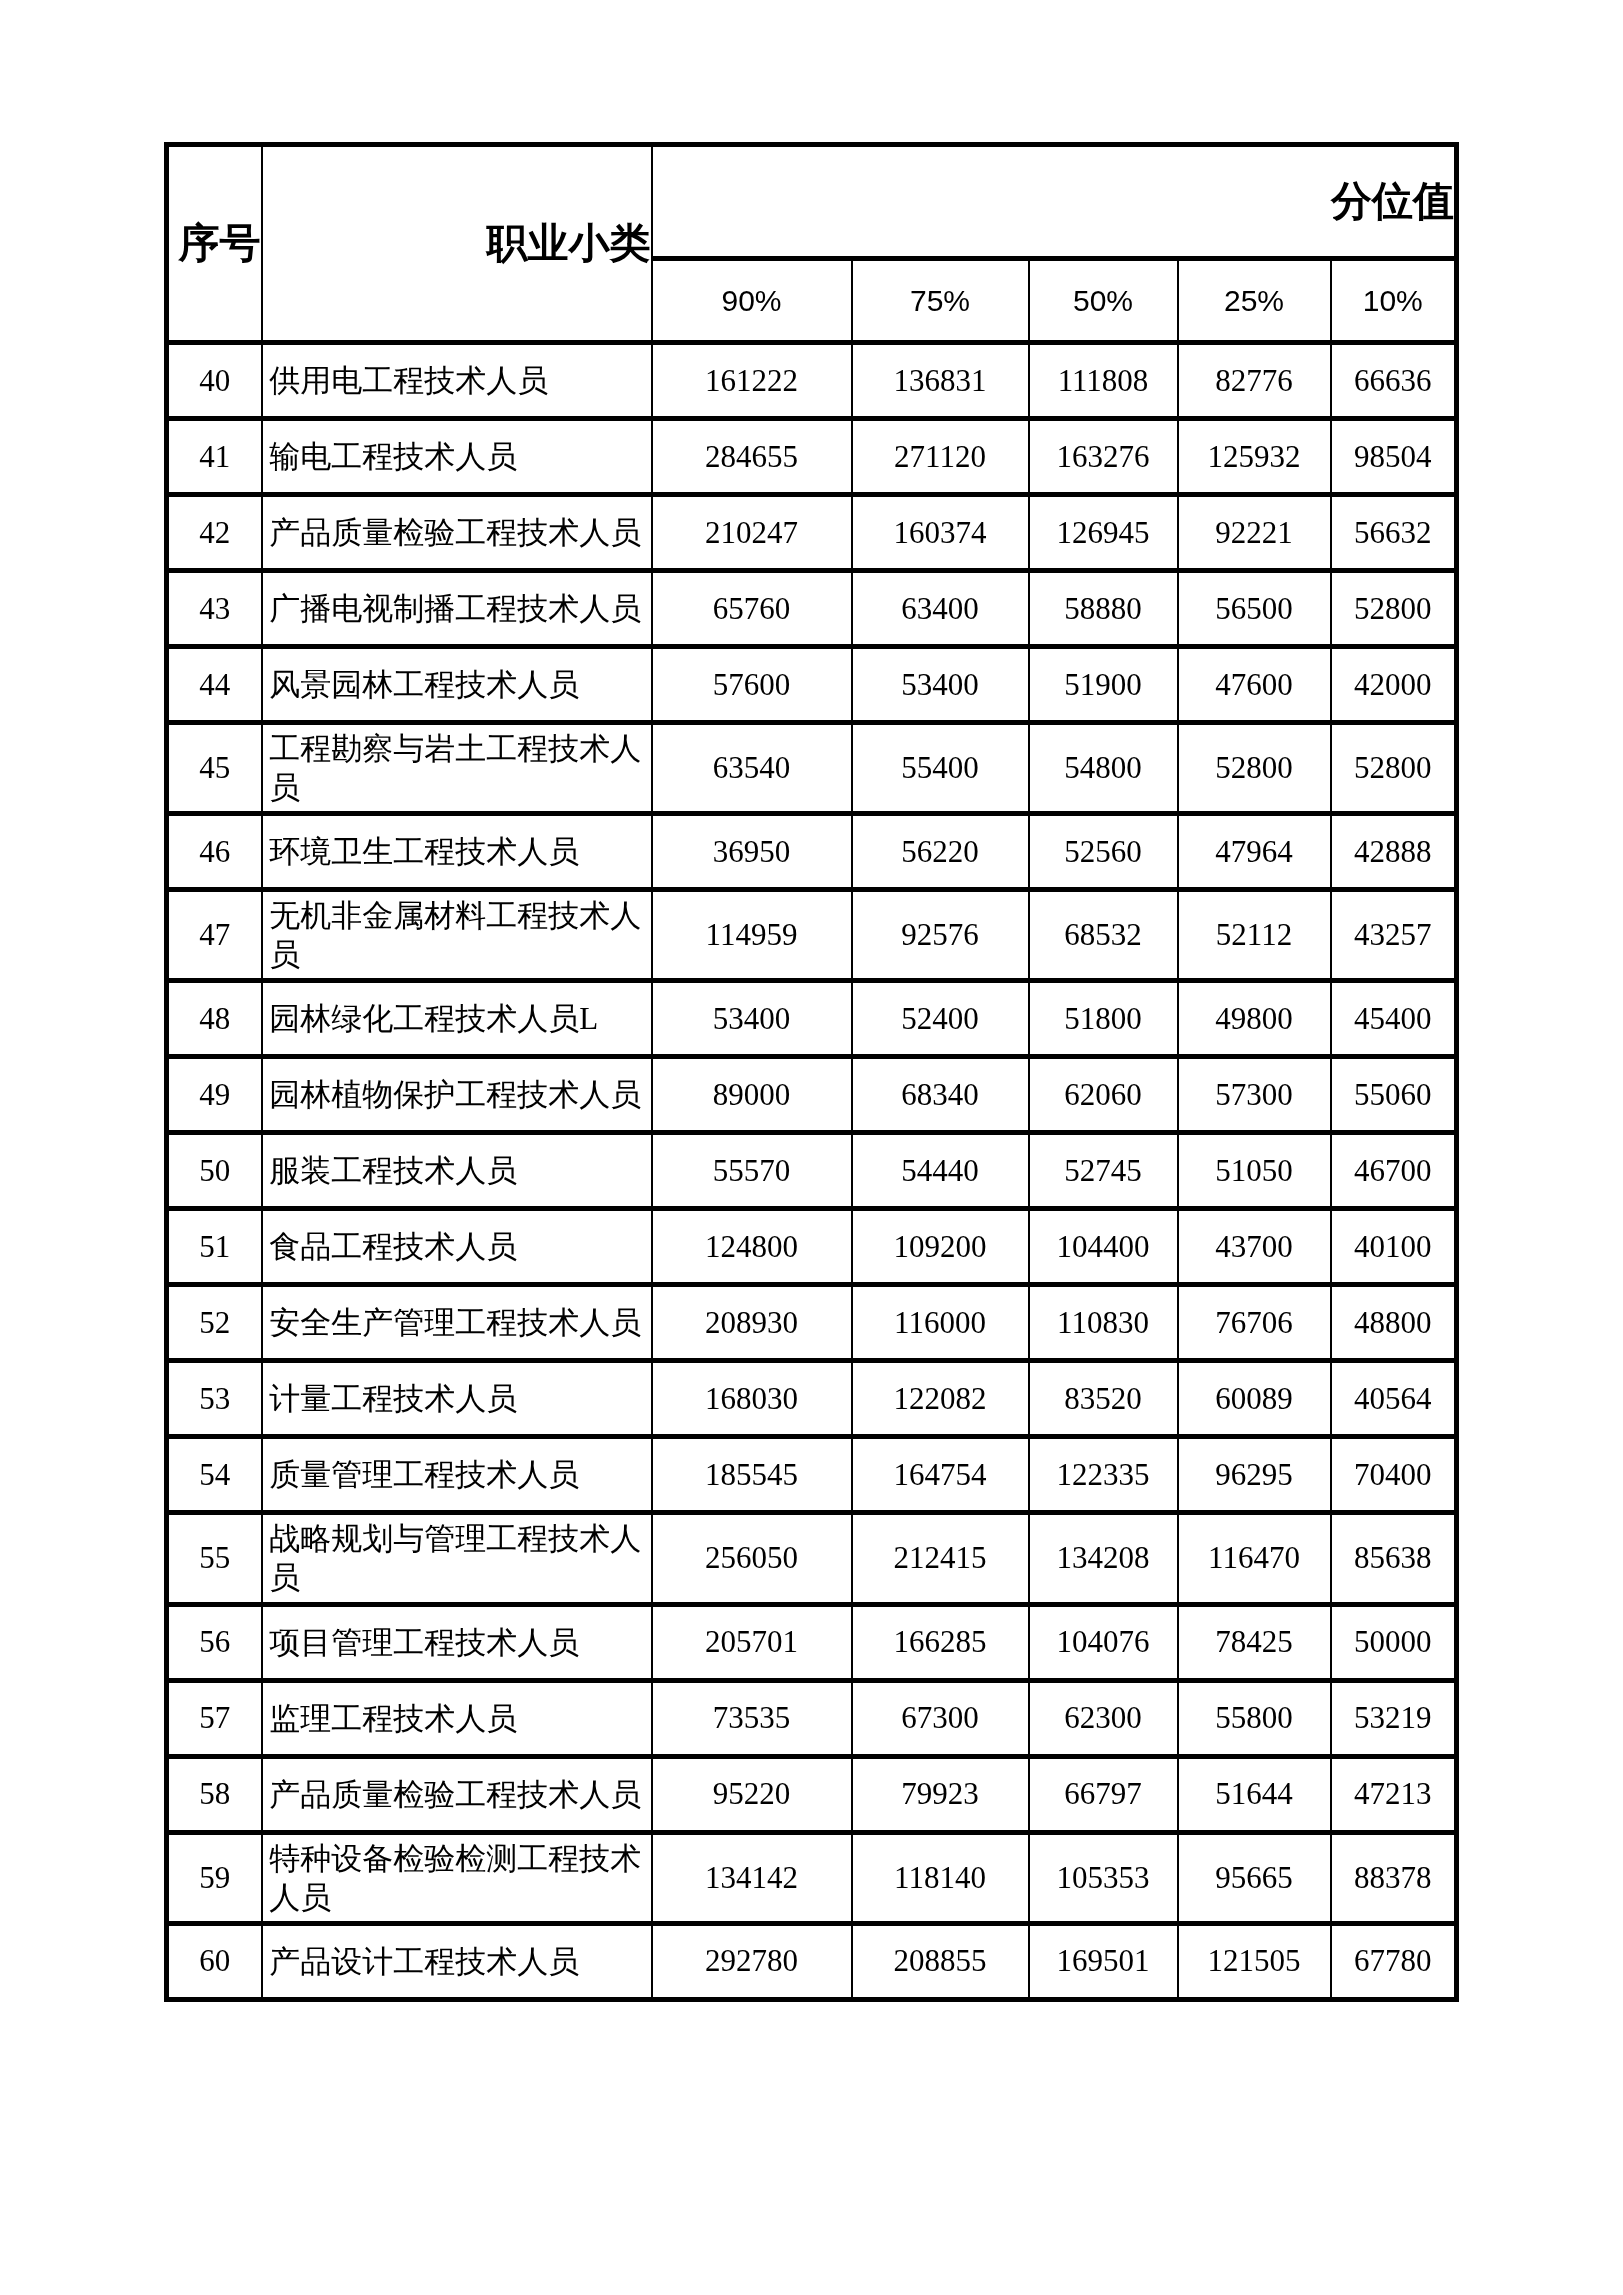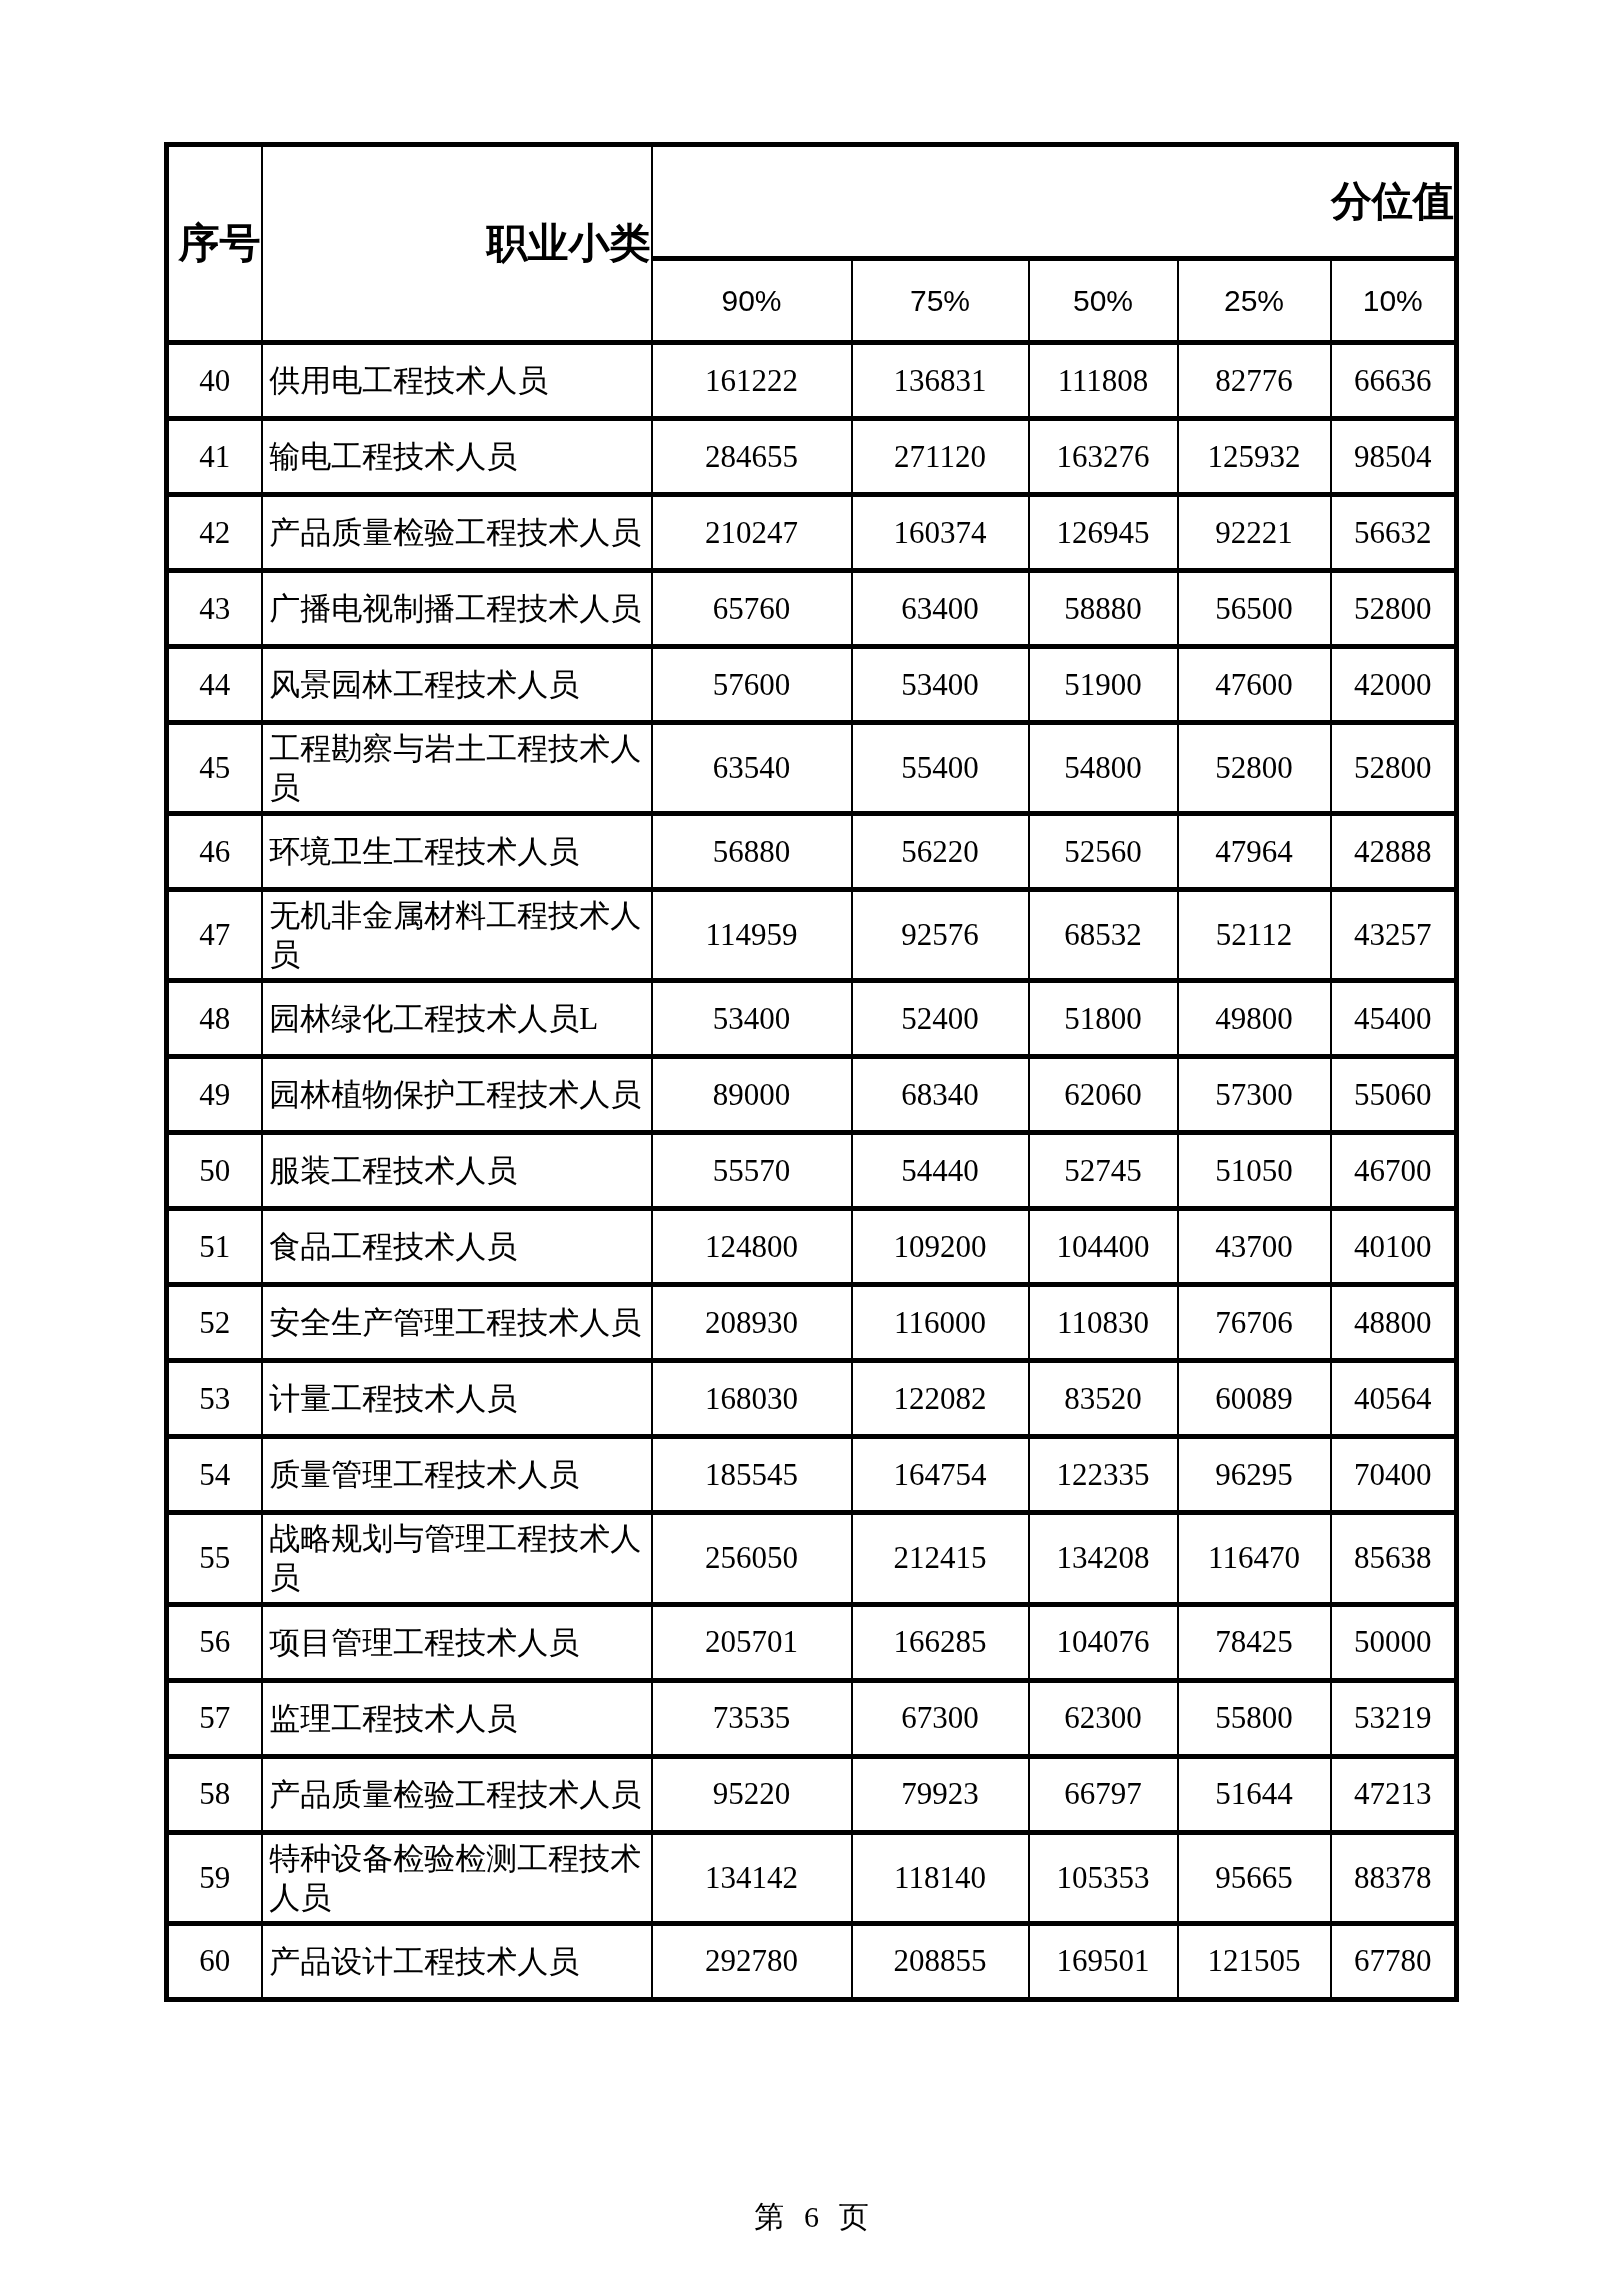--- a/index.html
+++ b/index.html
@@ -161,21 +161,21 @@
           <td class="td-name">工程勘察与岩土工程技术人员</td>
           <td class="td-val">63540</td>
           <td class="td-val">55400</td>
           <td class="td-val">54800</td>
           <td class="td-val">52800</td>
           <td class="td-val">52800</td>
         </tr>
         <tr>
           <td class="td-no">46</td>
           <td class="td-name">环境卫生工程技术人员</td>
-          <td class="td-val">56880</td>
+          <td class="td-val">36950</td>
           <td class="td-val">56220</td>
           <td class="td-val">52560</td>
           <td class="td-val">47964</td>
           <td class="td-val">42888</td>
         </tr>
         <tr>
           <td class="td-no">47</td>
           <td class="td-name">无机非金属材料工程技术人员</td>
           <td class="td-val">114959</td>
           <td class="td-val">92576</td>
@@ -296,16 +296,15 @@
           <td class="td-name">产品设计工程技术人员</td>
           <td class="td-val">292780</td>
           <td class="td-val">208855</td>
           <td class="td-val">169501</td>
           <td class="td-val">121505</td>
           <td class="td-val">67780</td>
         </tr>
       </tbody>
   </table>
 
-  <div class="footer">第 6 页</div>
 
 </div>
 
 
 </body></html>

